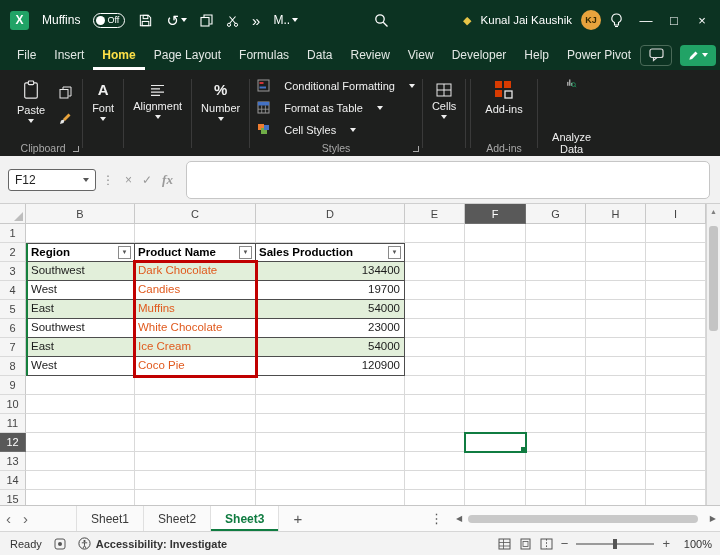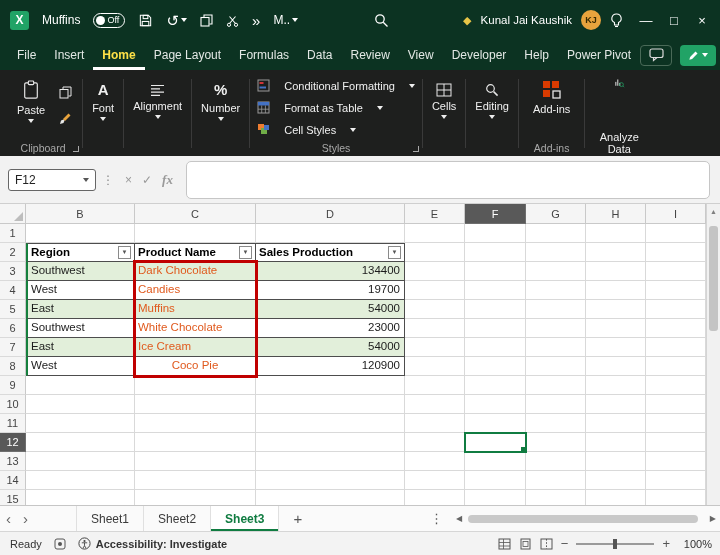--- a/index.html
+++ b/index.html
@@ -289,28 +289,20 @@
     <div class="vsep"></div>
     <div class="vbtn">
       <svg width="16" height="14" viewBox="0 0 16 14" style="margin-top:2px;">
           <rect x="1" y="1" width="14" height="12" fill="none" stroke="#E8E8E8"></rect>
           <path d="M1 7h14M8 1v12" stroke="#E8E8E8"></path>
         </svg>
       <span class="blbl">Cells</span>
       <span class="chev"></span>
     </div>
     <div class="vsep"></div>
-    <div class="vbtn">
-      <svg width="14" height="14" viewBox="0 0 14 14" style="margin-top:2px;">
-          <circle cx="5.5" cy="5.5" r="3.8" fill="none" stroke="#E8E8E8" stroke-width="1.2"></circle>
-          <path d="M8.6 8.6l4 4" stroke="#E8E8E8" stroke-width="1.5"></path>
-        </svg>
-      <span class="blbl">Editing</span>
-      <span class="chev"></span>
-    </div>
     <div class="vsep"></div>
     <div class="rgroup">
       <div class="vbtn" style="padding-top:4px;">
         <svg width="21" height="21" viewBox="0 0 21 21">
             <rect x="2" y="2" width="7" height="7" fill="#D83B01"></rect>
             <rect x="11" y="2" width="7" height="7" fill="#D83B01"></rect>
             <rect x="2" y="11" width="7" height="7" fill="#D83B01"></rect>
             <rect x="12" y="12" width="7" height="7" fill="none" stroke="#E8E8E8" stroke-width="1.3"></rect>
           </svg>
         <span class="blbl">Add-ins</span>
@@ -435,21 +427,21 @@
           <div class="g-cell tcell band num" style="width: 149px;">54000</div>
           <div class="g-cell" style="width: 60px;"></div>
           <div class="g-cell" style="width: 61px;"></div>
           <div class="g-cell" style="width: 60px;"></div>
           <div class="g-cell" style="width: 60px;"></div>
           <div class="g-cell" style="width: 60px;"></div>
         </div>
         <div class="g-row">
           <div class="g-rowhdr">8</div>
           <div class="g-cell tcell tleft region" style="width: 109px;">West</div>
-          <div class="g-cell tcell pname" style="width: 121px; text-align: center;">Coco Pie</div>
+          <div class="g-cell tcell pname" style="width: 121px;">Coco Pie</div>
           <div class="g-cell tcell num" style="width: 149px;">120900</div>
           <div class="g-cell" style="width: 60px;"></div>
           <div class="g-cell" style="width: 61px;"></div>
           <div class="g-cell" style="width: 60px;"></div>
           <div class="g-cell" style="width: 60px;"></div>
           <div class="g-cell" style="width: 60px;"></div>
         </div>
         <div class="g-row">
           <div class="g-rowhdr">9</div>
           <div class="g-cell" style="width: 109px;"></div>

